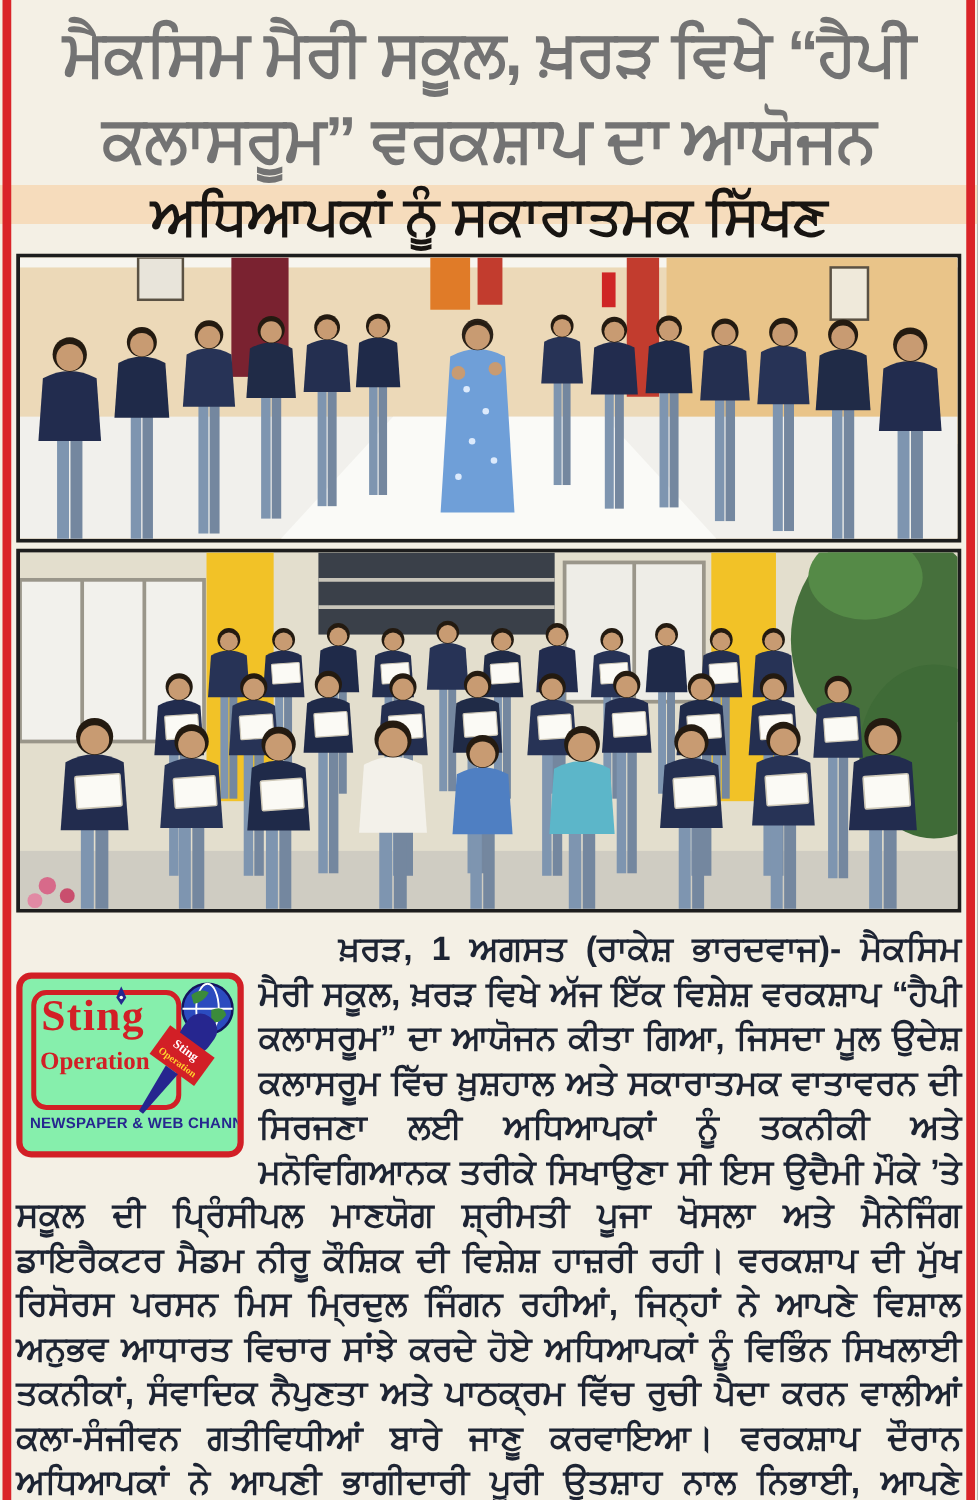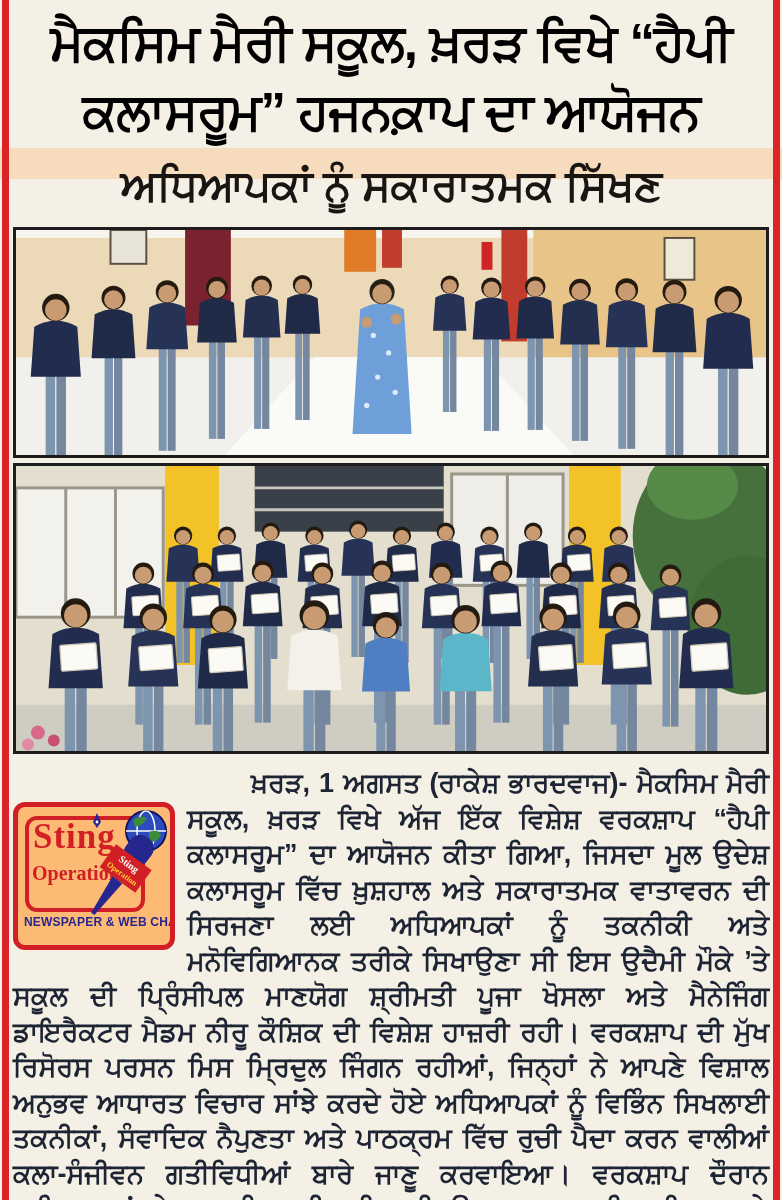--- a/index.html
+++ b/index.html
@@ -13,26 +13,26 @@
   }
   .redbar{position:absolute;top:0;bottom:0;width:7px;background:#da2428;z-index:40;}
   .redbar.left{left:2px;}
   .redbar.right{right:2px;}
 
   
   .headline{
     margin:8px 16px 0;
     text-align:center;
     font-size:51px;line-height:69px;
-    font-weight:800;color:#000000;
+    font-weight:800;color:#737373;
     letter-spacing:-1px;
   }
   .headline span{display:block;white-space:nowrap;}
   .subheadline{
-    margin:2px 0 0;padding:12px 16px;
+    margin:2px 0 0;padding:0 16px;
     text-align:center;
     font-size:43px;line-height:50px;
     font-weight:800;color:#181512;
     letter-spacing:-0.5px;
     background:linear-gradient(to bottom,
       #f6dcbc 0,#f6dcbc 31px,
       rgba(0,0,0,0) 31px,rgba(0,0,0,0) 80px,
       #f6dcbc 80px,#f6dcbc 95px,
       rgba(0,0,0,0) 95px);
   }
@@ -54,25 +54,25 @@
     font-size:27px;line-height:35.5px;
     font-weight:600;
     text-align:justify;
   }
   .article p{margin:0;text-indent:64px;}
 
   
   .logo-box{
     float:left;
     box-sizing:border-box;
-    width:162px;height:148px;
+    width:182px;height:148px;
     margin:36px 12px 6px 0;
     border:5px solid #d21f26;
     border-radius:12px;
-    background:#fdba74;
+    background:#86efac;
     position:relative;
     overflow:hidden;
     text-indent:0;
   }
   .logo-inner{
     position:absolute;left:7px;top:9px;
     width:112px;height:88px;
     border:4px solid #d21f26;border-radius:12px;
   }
   .logo-title{
@@ -99,21 +99,21 @@
 </style>
 </head>
 <body>
 
 <div class="page">
   <div class="redbar left"></div>
   <div class="redbar right"></div>
 
   <h1 class="headline">
     <span>ਮੈਕਸਿਮ ਮੈਰੀ ਸਕੂਲ, ਖ਼ਰੜ ਵਿਖੇ “ਹੈਪੀ</span>
-    <span>ਕਲਾਸਰੂਮ” ਹਜਨਕ਼ਾਪ ਦਾ ਆਯੋਜਨ</span>
+    <span>ਕਲਾਸਰੂਮ” ਵਰਕਸ਼ਾਪ ਦਾ ਆਯੋਜਨ</span>
   </h1>
 
   <h2 class="subheadline">
     <span>ਅਧਿਆਪਕਾਂ ਨੂੰ ਸਕਾਰਾਤਮਕ ਸਿੱਖਣ</span>
   </h2>
 
   <figure class="photo">
     <svg viewBox="0 0 754 226">
       <defs>
         <g id="person">

